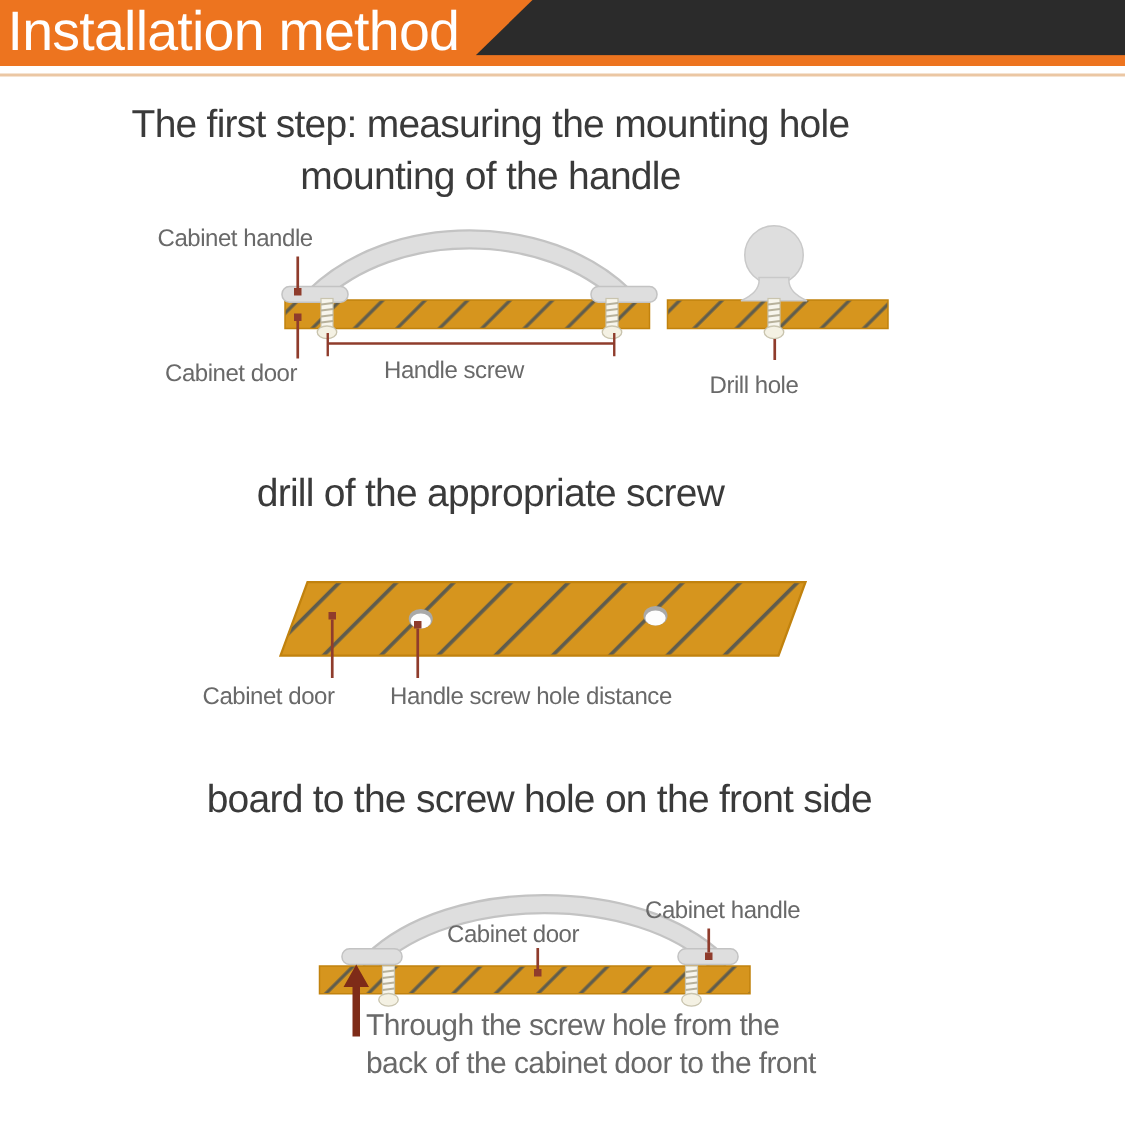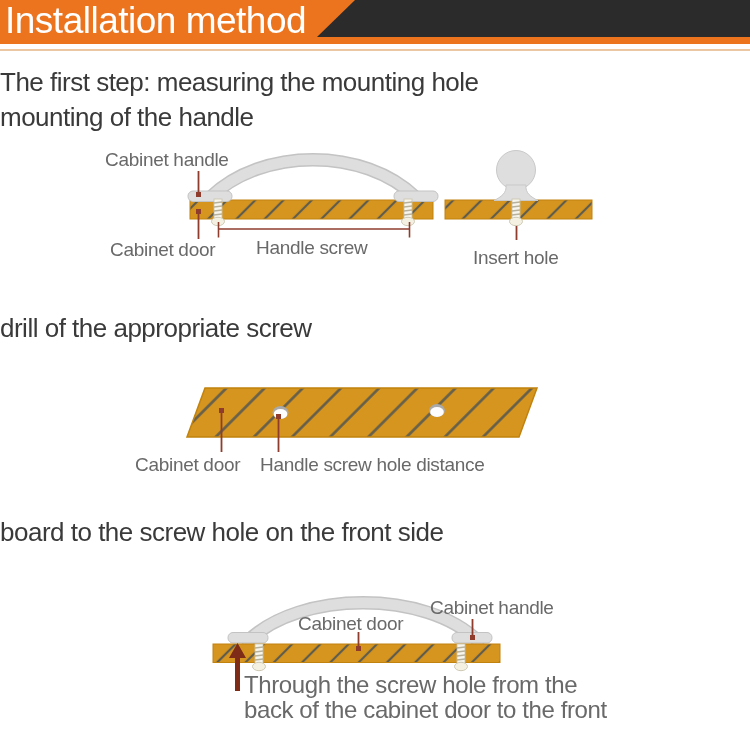--- a/index.html
+++ b/index.html
@@ -8,29 +8,29 @@
     font-family:"Liberation Sans","DejaVu Sans",sans-serif;
   }
   
   .header{position:absolute;left:0;top:0;width:750px;height:44px;background:#ED741F;}
   .header-dark{position:absolute;left:317px;top:0;width:433px;height:37px;background:#2B2B2B;
     clip-path:polygon(38px 0,100% 0,100% 100%,0 100%);}
   .header-title{position:absolute;left:5px;top:-1px;height:44px;line-height:44px;
     color:#ffffff;font-size:37px;letter-spacing:-0.5px;white-space:nowrap;}
   .header-divider{position:absolute;left:0;top:49px;width:750px;height:2px;background:#EBC7A4;}
   
-  .step-heading{position:absolute;color:#3A3A3A;font-size:26px;
-    line-height:35px;letter-spacing:-0.5px;white-space:nowrap;}
+  .step-heading{position:absolute;text-align:center;color:#3A3A3A;font-size:26px;
+    line-height:35px;letter-spacing:-0.5px;white-space:nowrap;margin-left:32px;}
   .sh1{left:0;top:65px;width:590px;}
   .sh2{left:0;top:311px;width:590px;}
   .sh3{left:0;top:515px;width:655px;}
   
-  .lbl{position:absolute;color:#696969;font-size:19px;letter-spacing:-0.3px;
+  .lbl{position:absolute;color:#696969;font-size:16px;letter-spacing:-0.3px;
     line-height:25px;white-space:nowrap;}
-  .lbl-small{font-size:24px;letter-spacing:-0.4px;}
+  .lbl-small{font-size:20px;letter-spacing:-0.4px;}
   .diag{position:absolute;left:0;}
 </style>
 </head>
 <body>
 
 <div class="page">
 
   <div class="header">
     <div class="header-dark"></div>
     <div class="header-title">Installation method</div>
@@ -99,21 +99,21 @@
       <line x1="198.5" y1="214" x2="198.5" y2="239" stroke="#8F3C2C" stroke-width="1.8"></line>
     </g>
     <line x1="516.5" y1="226" x2="516.5" y2="240" stroke="#8F3C2C" stroke-width="1.8"></line>
   </svg>
 
   <div class="lbl" style="left:105px;top:147px">Cabinet handle</div>
   <div class="lbl" style="left:110px;top:237px">Cabinet door</div>
   <div class="lbl" style="left:256px;top:235px">
     <div>Handle screw</div>
   </div>
-  <div class="lbl" style="left:473px;top:245px">Insert hole</div>
+  <div class="lbl" style="left:473px;top:245px">Drill hole</div>
 
   <div class="step-heading sh2">
     <div>drill of the appropriate screw</div>
   </div>
 
   <svg class="diag" style="top:380px" width="750" height="80" viewBox="0 380 750 80">
     <path d="M205,388 L537,388 L519,437 L187,437 Z" fill="url(#hatch27)" stroke="#C1820E" stroke-width="1.5"></path>
     <g>
       <ellipse cx="280.5" cy="412.5" rx="8" ry="6.5" fill="#A9A9A9"></ellipse>
       <ellipse cx="280.5" cy="414" rx="6.8" ry="5" fill="#FDFDFD"></ellipse>

